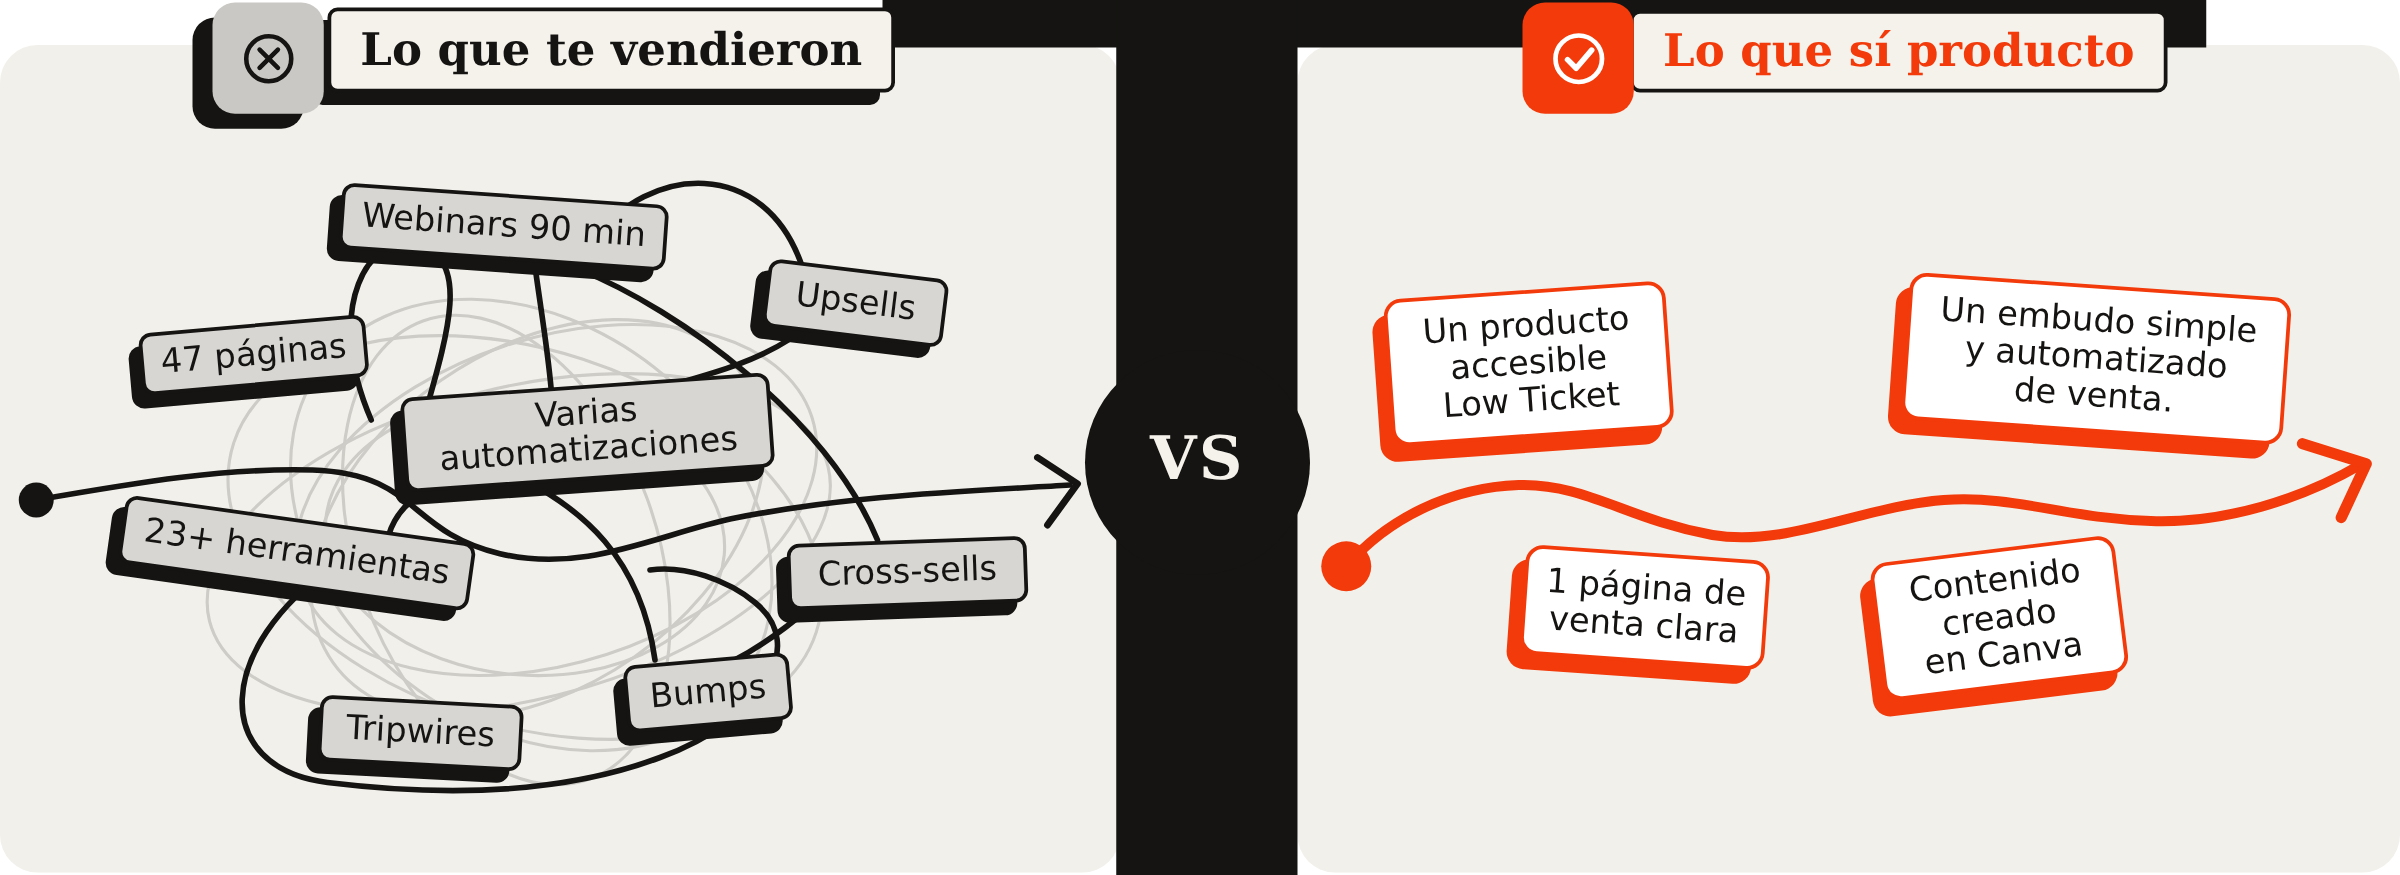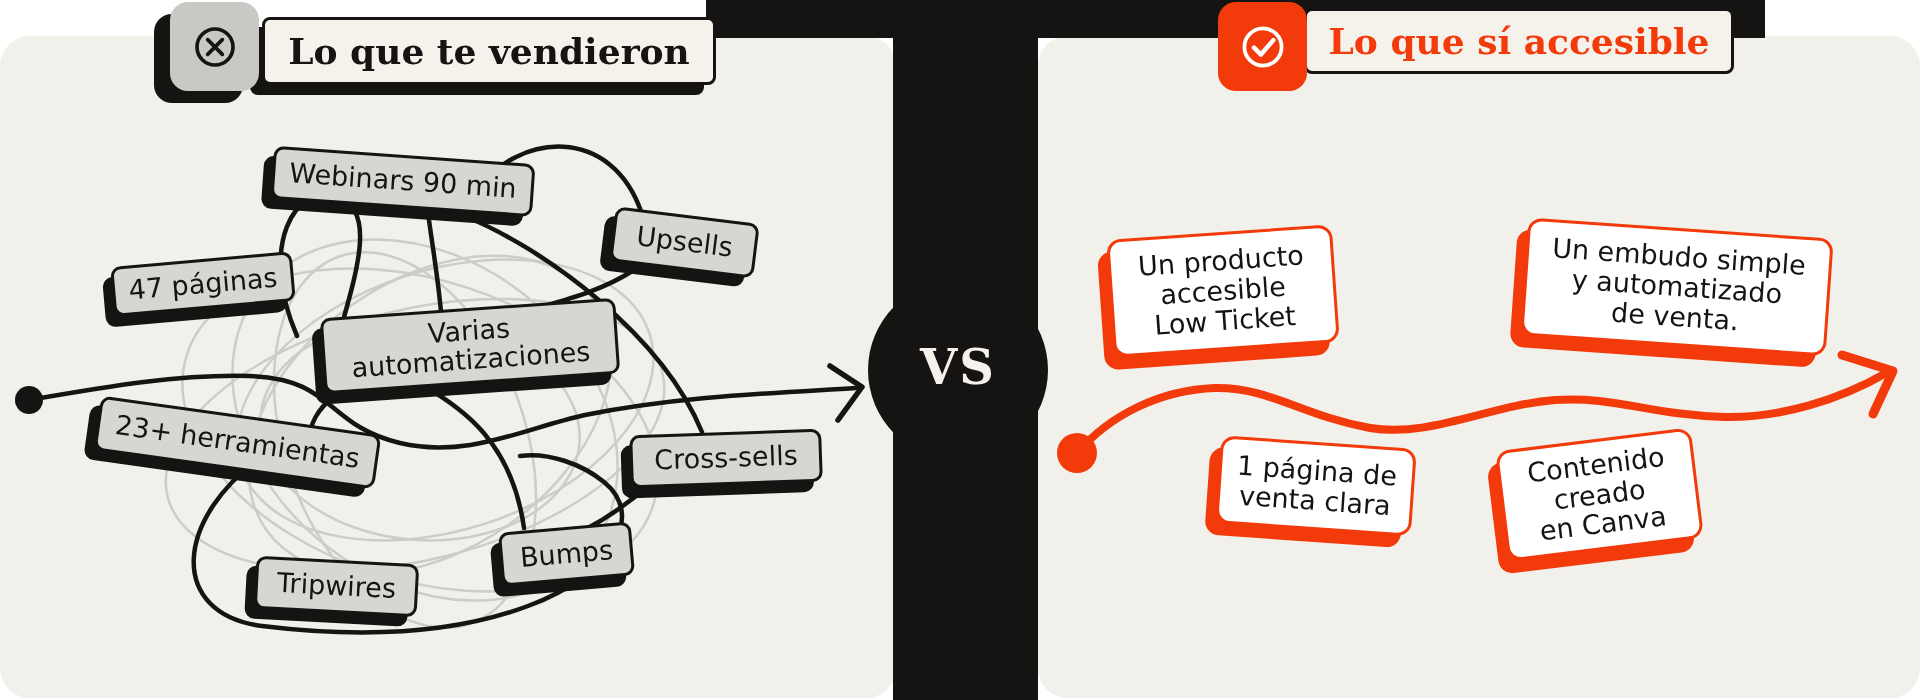--- a/index.html
+++ b/index.html
@@ -14,21 +14,21 @@
   .black-topbar{position:absolute;left:706px;top:0;width:1059px;height:38px;background:#151412;z-index:1;}
 
   
   .hdr-icon{position:absolute;width:89px;height:89px;border-radius:18px;z-index:7;
     display:flex;align-items:center;justify-content:center;}
   .hdr-icon.gray{left:170px;top:2px;background:#c9c8c4;box-shadow:-16px 12px 0 #151412;}
   .hdr-icon.orange{left:1218px;top:2px;background:#f23a0b;}
   .hdr-box{position:absolute;background:#f5f2ec;border:3px solid #151412;border-radius:8px;z-index:6;
     display:flex;align-items:center;justify-content:center;
     font-family:"DejaVu Serif","Liberation Serif",serif;font-weight:bold;font-size:36px;}
-  .hdr-box.left{left:262px;top:17px;width:448px;height:62px;color:#151412;box-shadow:-12px 10px 0 #151412;}
+  .hdr-box.left{left:262px;top:6px;width:448px;height:62px;color:#151412;box-shadow:-12px 10px 0 #151412;}
   .hdr-box.right{left:1304px;top:8px;width:424px;height:60px;color:#f23a0b;}
 
   
   .vs-circle{position:absolute;left:868px;top:280px;width:180px;height:180px;border-radius:50%;
     background:#151412;z-index:6;display:flex;align-items:center;justify-content:center;
     font-family:"DejaVu Serif","Liberation Serif",serif;font-weight:bold;font-size:48px;color:#f5f2ec;
     letter-spacing:2px;padding-bottom:6px;box-sizing:border-box;}
 
   
   svg.wires{position:absolute;left:0;top:0;z-index:3;}
@@ -95,21 +95,21 @@
     <span>Lo que te vendieron</span>
   </div>
 
   <div class="hdr-icon orange">
     <svg width="62" height="62" viewBox="0 0 90 90">
       <circle cx="45" cy="45" r="27" fill="none" stroke="#ffffff" stroke-width="5.5"></circle>
       <path d="M 32 46 L 42 56 L 60 35" fill="none" stroke="#ffffff" stroke-width="6.5" stroke-linecap="round" stroke-linejoin="round"></path>
     </svg>
   </div>
   <div class="hdr-box right">
-    <span>Lo que sí accesible</span>
+    <span>Lo que sí producto</span>
   </div>
 
   <div class="vs-circle">
     <span>VS</span>
   </div>
 
   <div class="tag" style="left:272px;top:155px;width:262px;height:53px;transform:rotate(4deg);">
     <span>Webinars 90 min</span>
   </div>
   <div class="tag" style="left:112px;top:259px;width:182px;height:50px;transform:rotate(-5deg);">

